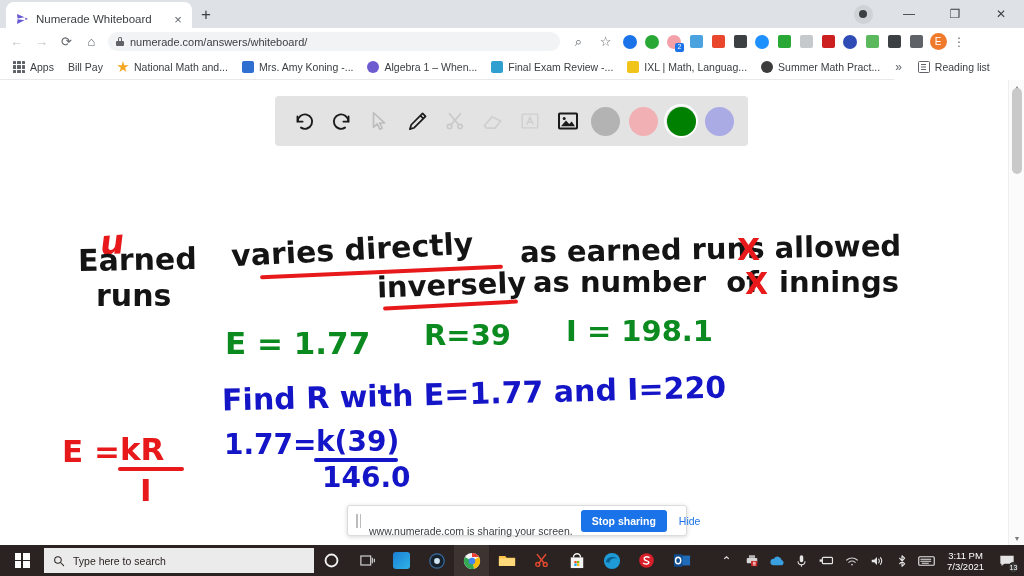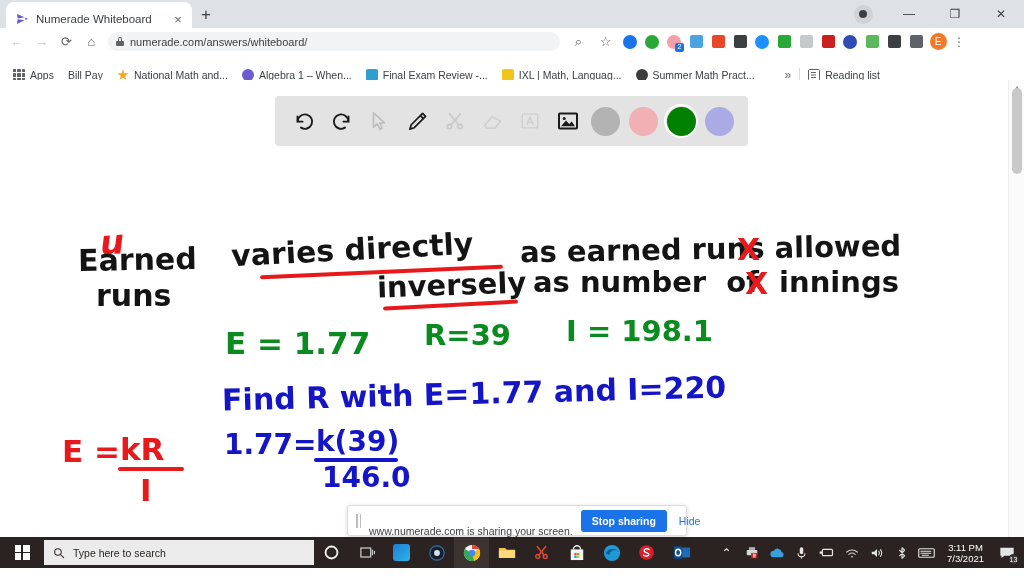--- a/index.html
+++ b/index.html
@@ -78,21 +78,21 @@
   }
   .avatar-e {
     width: 17px; height: 17px; border-radius: 50%; background: #f07a2b; color: #fff;
     font-size: 10px; display: flex; align-items: center; justify-content: center;
   }
   .kebab { color: #5f6368; font-size: 12px; width: 18px; text-align: center; letter-spacing: 0; }
 
   .bookmarks {
     position: absolute; left: 0; top: 55px; width: 894px; height: 25px;
     background: #ffffff; border-bottom: 1px solid #e6e8ea;
-    display: flex; align-items: center; padding: 0 6px; gap: 0px; margin-top: 8px;
+    display: flex; align-items: center; padding: 0 6px; gap: 0px;
   }
   .bm { display: flex; align-items: center; gap: 5px; padding: 0 7px; height: 20px; }
   .bm-label { font-size: 10.5px; color: #3c4043; white-space: nowrap; }
   .bm-ico { width: 12px; height: 12px; flex: 0 0 12px; display:block; border-radius: 2px; }
   .apps-grid { width: 12px; height: 12px; display: grid; grid-template-columns: repeat(3,1fr);
                grid-template-rows: repeat(3,1fr); gap: 1px; }
   .apps-grid i { background: #5f6368; display: block; border-radius: 0.5px; }
   .bm-overflow { margin-left: auto; color: #5f6368; font-size: 12px; padding: 0 8px; }
   .bm-sep { width: 1px; height: 15px; background: #dadce0; }
   .readinglist { display: flex; align-items: center; gap: 5px; padding: 0 8px; }
@@ -146,21 +146,21 @@
   .grip i { width: 1.5px; height: 14px; background: #bdbdbd; display: block; }
   .share-text { font-size: 10.5px; color: #3c4043; white-space: nowrap; flex: 1 1 auto; margin-top: 21px; }
   .stop-btn {
     background: #1a73e8; color: #fff; font-size: 10.5px; font-weight: bold;
     border-radius: 3px; padding: 5px 11px; white-space: nowrap;
   }
   .hide-btn { color: #1a73e8; font-size: 10.5px; padding: 0 4px; white-space: nowrap; }
 
   
   .taskbar {
-    position: absolute; left: 0; bottom: 8px; width: 1024px; height: 31px;
+    position: absolute; left: 0; bottom: 0; width: 1024px; height: 31px;
     background: #2b2321; display: flex; align-items: center;
   }
   .start { width: 44px; height: 31px; display: flex; align-items: center; justify-content: center; }
   .winlogo { width: 15px; height: 15px; display: grid; grid-template-columns: 1fr 1fr;
              grid-template-rows: 1fr 1fr; gap: 1.5px; }
   .winlogo i { background: #ffffff; display: block; }
   .tb-search {
     width: 270px; height: 25px; background: #ebebeb; display: flex; align-items: center;
     padding: 0 9px; gap: 8px;
   }
@@ -296,20 +296,24 @@
     </div>
 
     <div class="bm">
       <span class="bm-label">Bill Pay</span>
     </div>
     <div class="bm">
       <span class="bm-ico" style="background:#f5a623;clip-path:polygon(50% 0,61% 35%,98% 35%,68% 57%,79% 91%,50% 70%,21% 91%,32% 57%,2% 35%,39% 35%)"></span>
       <span class="bm-label">National Math and...</span>
     </div>
     <div class="bm">
+      <span class="bm-ico" style="background:#2f6fd0"></span>
+      <span class="bm-label">Mrs. Amy Koning -...</span>
+    </div>
+    <div class="bm">
       <span class="bm-ico" style="background:#6d5bd0;border-radius:50%"></span>
       <span class="bm-label">Algebra 1 – When...</span>
     </div>
     <div class="bm">
       <span class="bm-ico" style="background:#2f9fd0"></span>
       <span class="bm-label">Final Exam Review -...</span>
     </div>
     <div class="bm">
       <span class="bm-ico" style="background:#f0c419"></span>
       <span class="bm-label">IXL | Math, Languag...</span>

